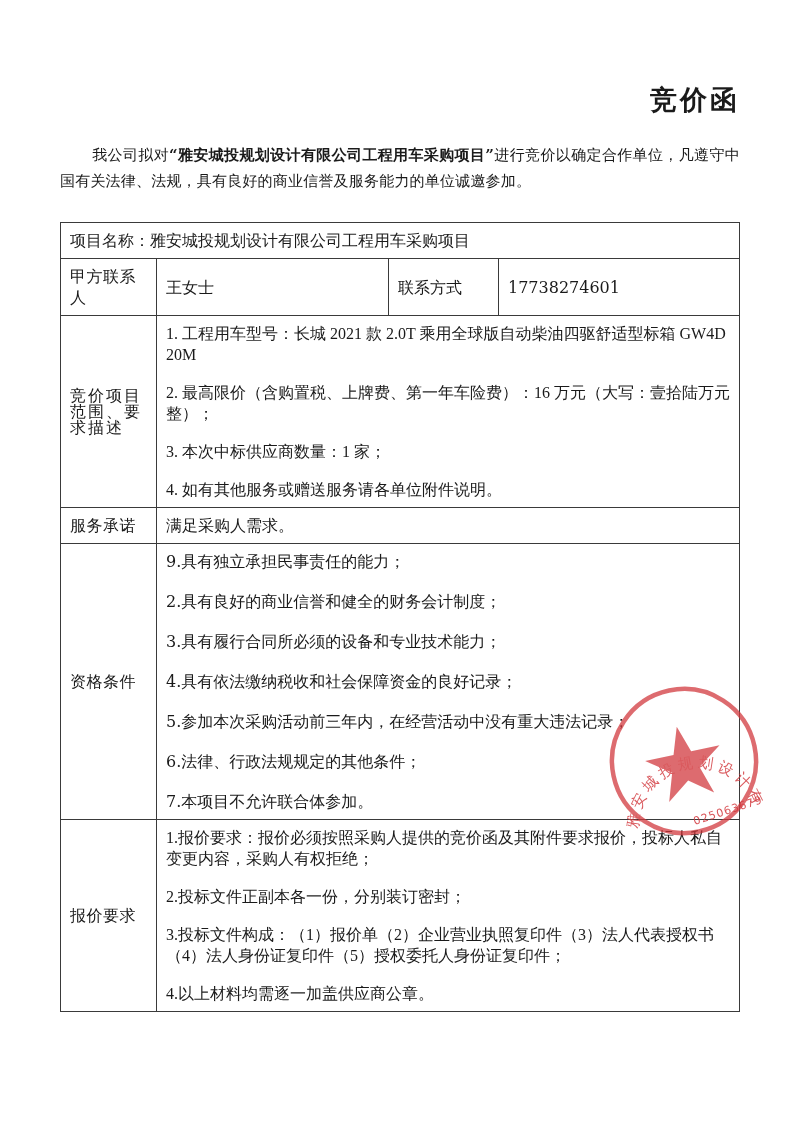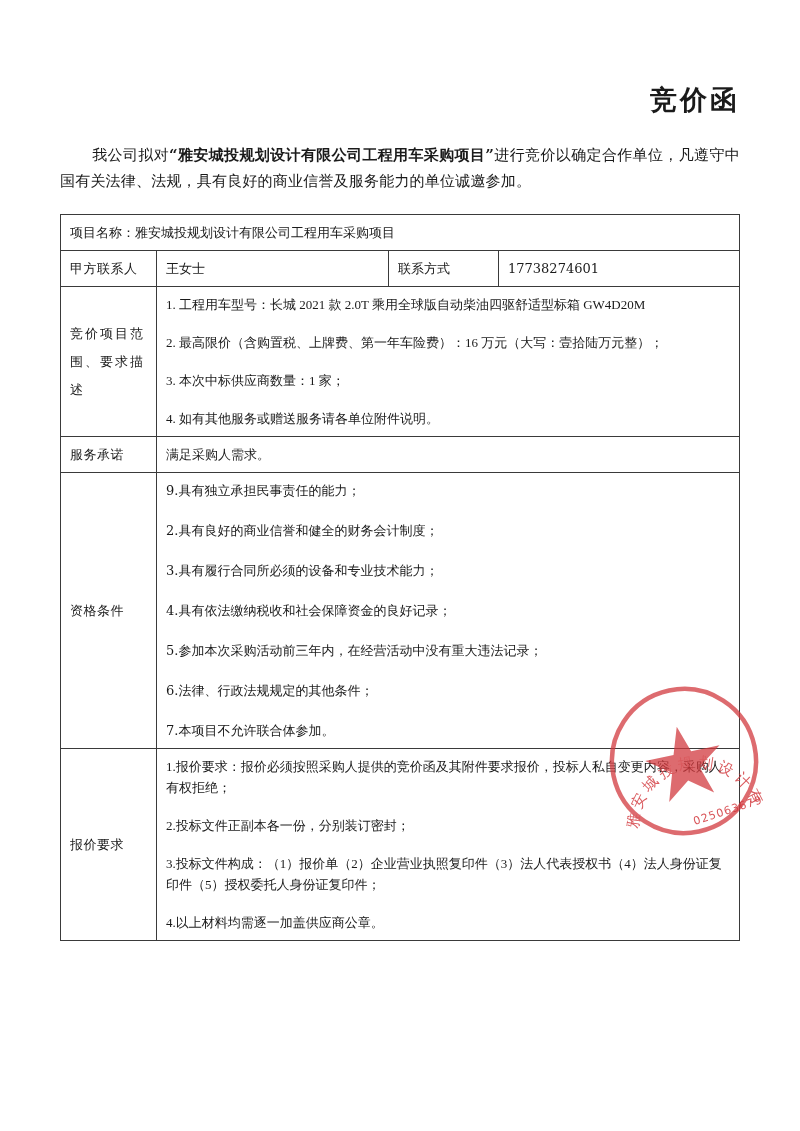--- a/index.html
+++ b/index.html
@@ -36,38 +36,38 @@
     font-size: 15px;
     line-height: 26px;
     text-align: justify;
     text-justify: inter-ideograph;
     letter-spacing: 0.2px;
   }
   .intro .indent { display: inline-block; width: 32px; }
   .intro b { font-weight: bold; }
 
   table.main {
-    margin-top: 20px;
+    margin-top: 28px;
     width: 100%;
     border-collapse: collapse;
     table-layout: fixed;
-    font-size: 13px;
+    font-size: 16px;
     line-height: 21px;
   }
   table.main td {
     border: 1px solid #3a3a3a;
     padding: 7px 9px;
     vertical-align: middle;
     word-break: break-all;
   }
   td.label {
     width: 78px;
     letter-spacing: 0.5px;
   }
-  td.label.wrap { letter-spacing: 2px; line-height: 28px; }
+  td.label.wrap { letter-spacing: 2px; line-height: 16px; }
   .biglist p { margin: 0 0 17px 0; font-family: Liberation Serif, serif; }
   .biglist p:last-child { margin-bottom: 0; }
   .qlist p { margin: 0 0 19px 0; }
   .qlist p:last-child { margin-bottom: 0; }
 
   
   .seal {
     position: absolute;
     right: 28px;
     top: 592px;

